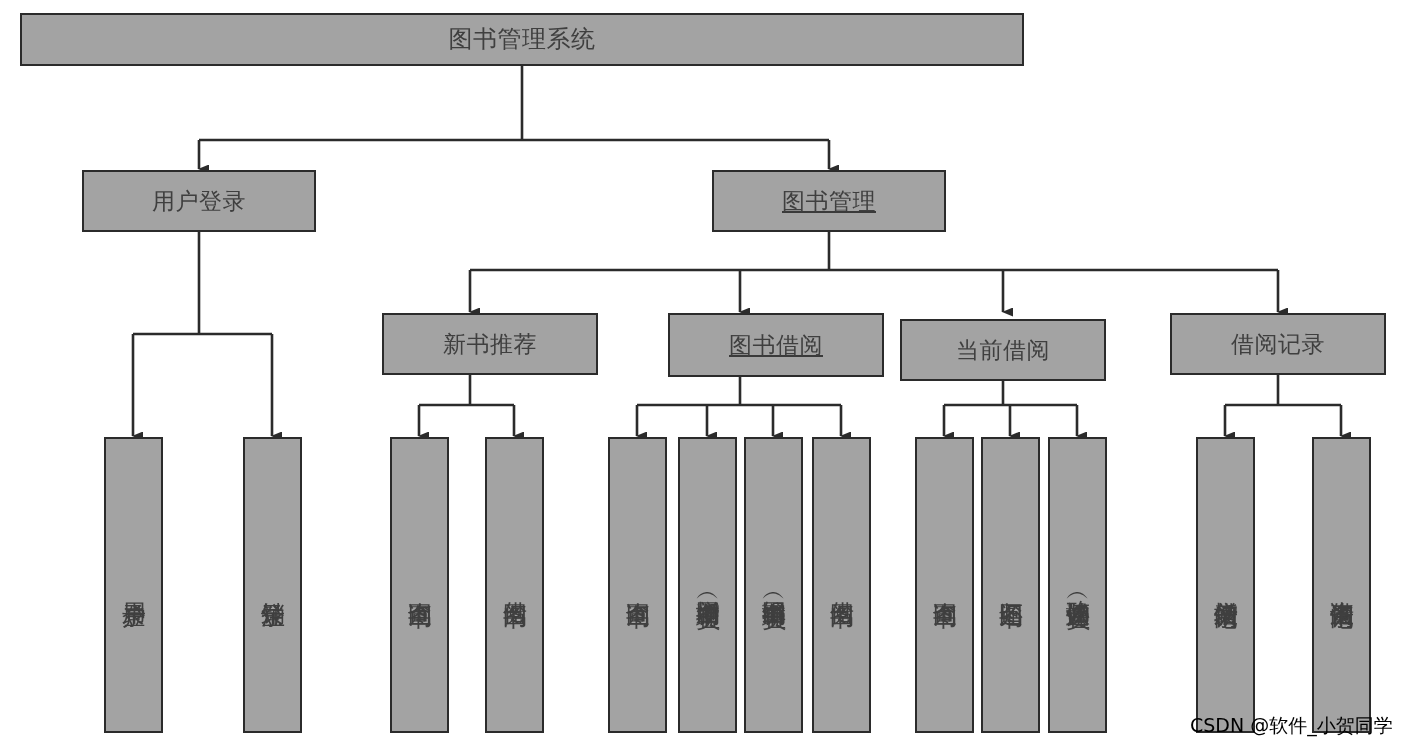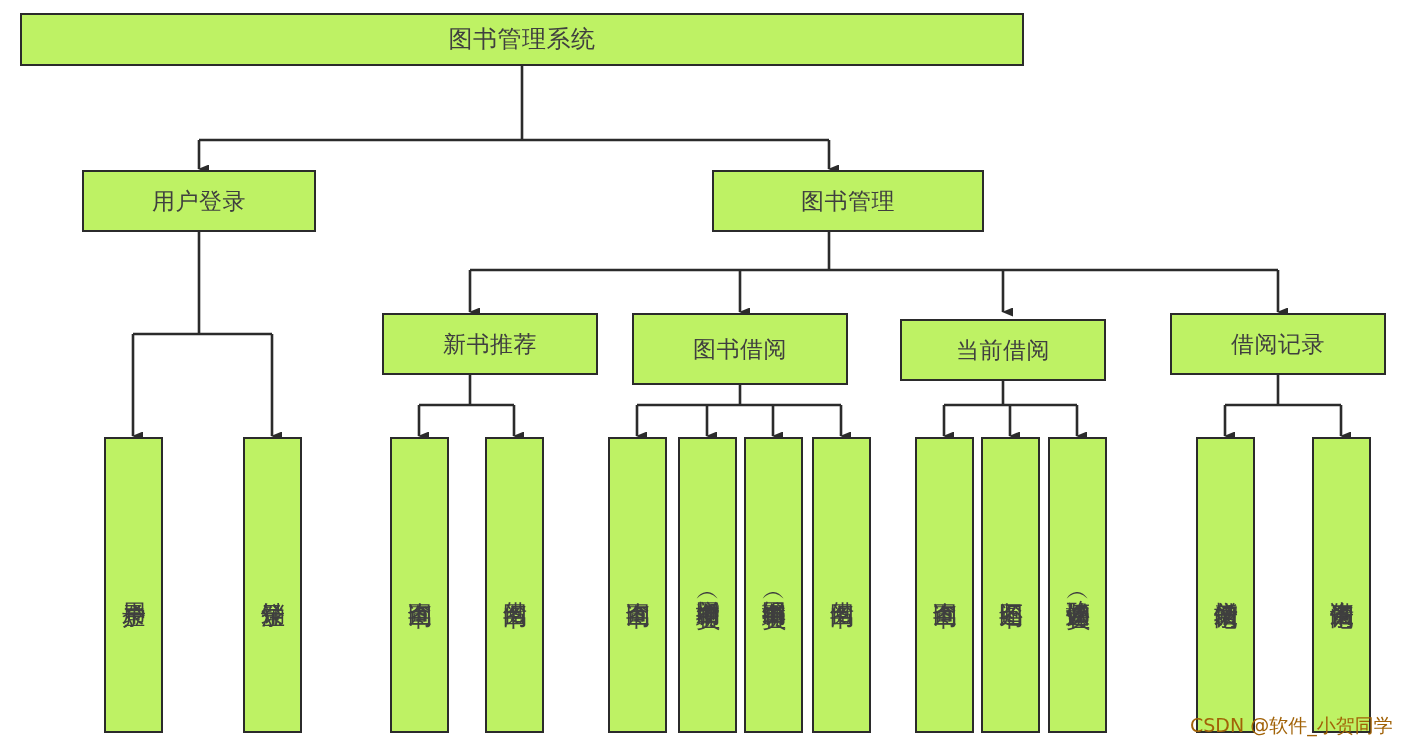--- a/index.html
+++ b/index.html
@@ -22,21 +22,21 @@
     position: absolute;
     left: 0;
     top: 0;
     width: 1405px;
     height: 747px;
     pointer-events: none;
   }
   .node {
     position: absolute;
     box-sizing: border-box;
-    background: #bef264;
+    background: #a3a3a3;
     border: 2px solid #2b2b2b;
     display: flex;
     align-items: center;
     justify-content: center;
     color: #3a3a3a;
   }
   .node .node-label {
     display: block;
     text-align: center;
     line-height: 1.05;
@@ -62,21 +62,21 @@
     font-size: 24px;
     line-height: 1.12;
     letter-spacing: 1px;
     max-height: 286px;
   }
   #watermark {
     position: absolute;
     left: 1190px;
     top: 713px;
     font-size: 19px;
-    color: #a16207;
+    color: #000000;
     white-space: nowrap;
     font-family: "DejaVu Sans", "Liberation Sans", sans-serif;
   }
 </style>
 </head>
 <body>
 
 <div id="diagram-root">
 
   <svg id="edge-layer" viewBox="0 0 1405 747" width="1405" height="747" xmlns="http://www.w3.org/2000/svg">
@@ -122,27 +122,27 @@
       </g>
   </svg>
 
   <div id="nodes-layer">
       <div class="node horiz root" style="left: 20px; top: 13px; width: 1004px; height: 53px;">
         <span class="node-label">图书管理系统</span>
       </div>
       <div class="node horiz" style="left: 82px; top: 170px; width: 234px; height: 62px;">
         <span class="node-label">用户登录</span>
       </div>
-      <div class="node horiz" style="left: 712px; top: 170px; width: 272px; height: 62px;">
+      <div class="node horiz" style="left: 712px; top: 170px; width: 234px; height: 62px; text-decoration: underline;">
         <span class="node-label">图书管理</span>
       </div>
       <div class="node horiz" style="left: 382px; top: 313px; width: 216px; height: 62px;">
         <span class="node-label">新书推荐</span>
       </div>
-      <div class="node horiz" style="left: 632px; top: 313px; width: 216px; height: 72px;">
+      <div class="node horiz" style="left: 668px; top: 313px; width: 216px; height: 64px; text-decoration: underline;">
         <span class="node-label">图书借阅</span>
       </div>
       <div class="node horiz" style="left: 900px; top: 313px; width: 206px; height: 62px; margin-top: 6px;">
         <span class="node-label">当前借阅</span>
       </div>
       <div class="node horiz" style="left: 1170px; top: 313px; width: 216px; height: 62px; justify-content: center;">
         <span class="node-label">借阅记录</span>
       </div>
       <div class="node vert" style="left: 104px; top: 437px; width: 59px; height: 296px;">
         <span class="node-label">用户登录</span>

